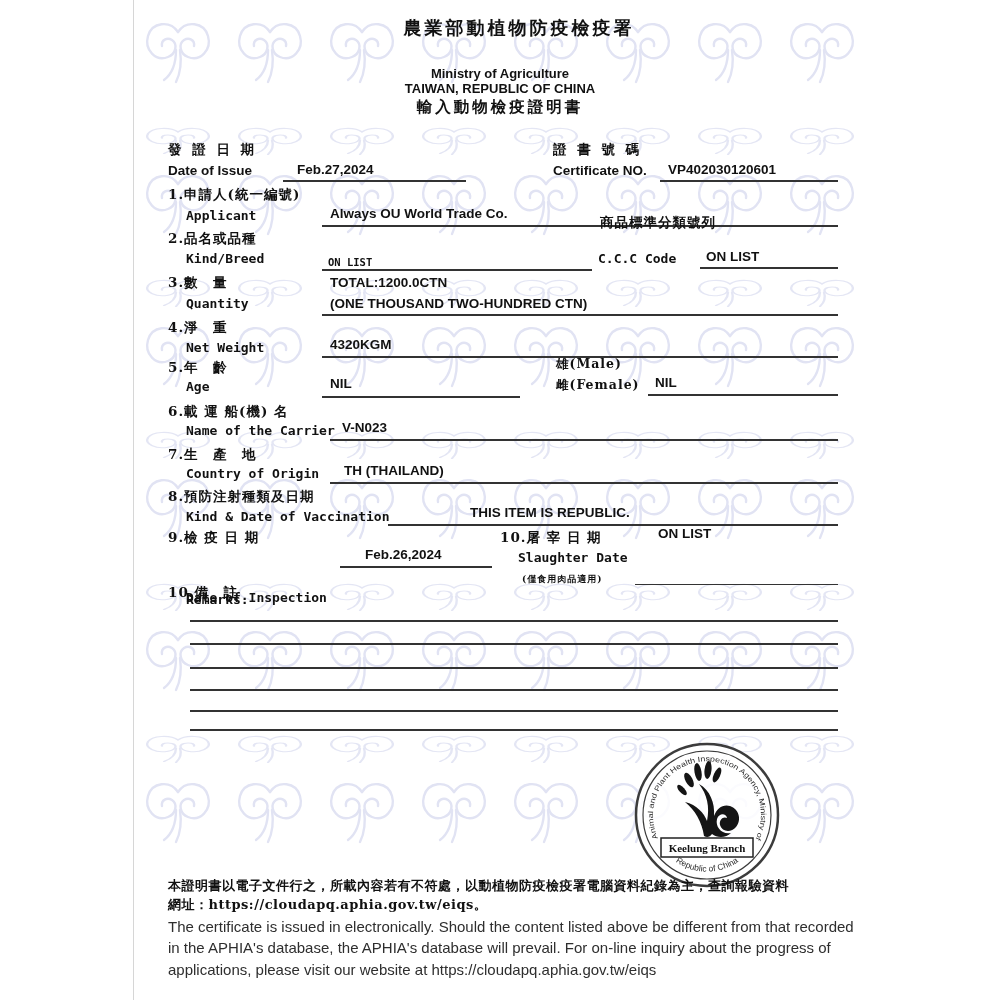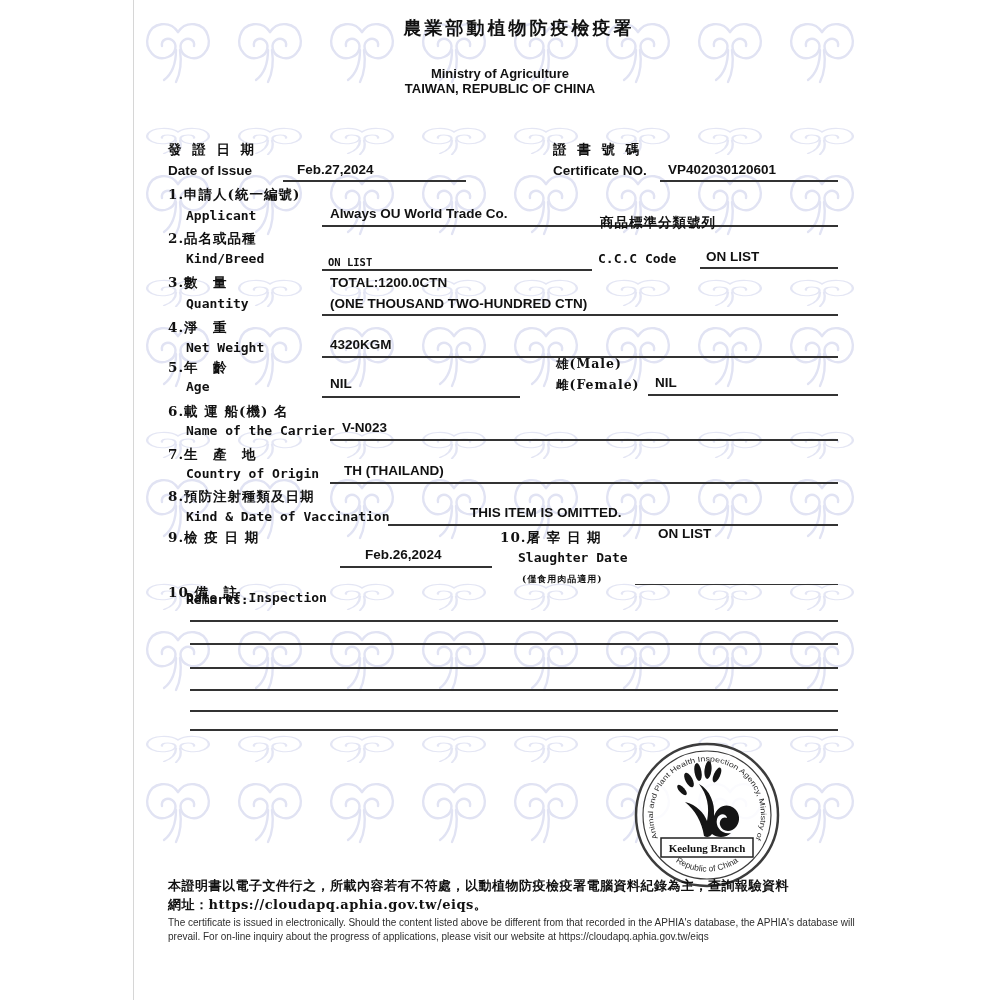--- a/index.html
+++ b/index.html
@@ -24,21 +24,21 @@
   .h-en2{font-weight:700;font-size:13px;}
   .h-zh2{font-family:"DejaVu Serif","Liberation Serif",serif;font-weight:700;font-size:15.5px;letter-spacing:3px;}
   .h-en3{font-weight:700;font-size:12.5px;letter-spacing:.5px;}
   
   .u{position:absolute;height:0;border-bottom:2px solid #333;}
   .u-thin{position:absolute;height:0;border-bottom:1.5px solid #333;}
   
   .edge{position:absolute;left:133px;top:0;width:0;height:1000px;border-left:1.5px solid #d6d6d6;}
   
   .foot-zh{font-family:"DejaVu Serif","Liberation Serif",serif;font-weight:700;font-size:13px;letter-spacing:.5px;}
-  .foot-en{position:absolute;font-weight:400;font-size:10px;line-height:1.42;white-space:normal;color:#2e2e2e;}
+  .foot-en{position:absolute;font-weight:400;font-size:15px;line-height:1.42;white-space:normal;color:#2e2e2e;}
   .wm-svg{position:absolute;left:136px;top:10px;}
   .seal-svg{position:absolute;left:627px;top:735px;}
 </style>
 </head>
 <body>
 
 <div id="page">
 
   <svg class="wm-svg" width="728" height="868" aria-hidden="true">
     <defs>
@@ -58,20 +58,21 @@
       </pattern>
     </defs>
     <rect x="0" y="0" width="728" height="868" fill="url(#wm)"></rect>
   </svg>
 
   <div class="edge"></div>
 
   <div class="t hdr h-zh1" style="top:16px;">農業部動植物防疫檢疫署</div>
   <div class="t hdr h-en2" style="top:66px;">Ministry of Agriculture</div>
   <div class="t hdr h-en2" style="top:81px;">TAIWAN, REPUBLIC OF CHINA</div>
+  <div class="t hdr h-zh2" style="top:97px;">輸入動物檢疫證明書</div>
 
   <div class="t zh zh-sp" style="left:168px;top:141px;">發 證 日 期</div>
   <div class="t sans" style="left:168px;top:163px;">Date of Issue</div>
   <div class="t val" style="left:297px;top:162px;">Feb.27,2024</div>
   <div class="u" style="left:283px;top:180px;width:183px;"></div>
 
   <div class="t zh zh-sp" style="left:553px;top:141px;">證 書 號 碼</div>
   <div class="t sans" style="left:553px;top:163px;">Certificate NO.</div>
   <div class="t val" style="left:668px;top:162px;">VP402030120601</div>
   <div class="u" style="left:660px;top:180px;width:178px;"></div>
@@ -115,21 +116,21 @@
   <div class="t val" style="left:342px;top:420px;">V-N023</div>
   <div class="u" style="left:330px;top:439px;width:508px;"></div>
 
   <div class="t zh" style="left:168px;top:446px;">7.生　產　地</div>
   <div class="t mono" style="left:186px;top:466px;">Country of Origin</div>
   <div class="t val" style="left:344px;top:463px;">TH (THAILAND)</div>
   <div class="u" style="left:330px;top:482px;width:508px;"></div>
 
   <div class="t zh" style="left:168px;top:488px;">8.預防注射種類及日期</div>
   <div class="t mono" style="left:186px;top:509px;">Kind &amp; Date of Vaccination</div>
-  <div class="t val" style="left:470px;top:505px;">THIS ITEM IS OMITTED.</div>
+  <div class="t val" style="left:470px;top:505px;">THIS ITEM IS REPUBLIC.</div>
   <div class="u" style="left:388px;top:524px;width:450px;"></div>
 
   <div class="t zh" style="left:168px;top:529px;">9.檢 疫 日 期</div>
   <div class="t zh" style="left:500px;top:529px;">10.屠 宰 日 期</div>
   <div class="t val" style="left:658px;top:526px;">ON LIST</div>
   <div class="t mono" style="left:186px;top:550px;margin-top:40px;">Date of Inspection</div>
   <div class="t val" style="left:365px;top:547px;">Feb.26,2024</div>
   <div class="u" style="left:340px;top:566px;width:152px;"></div>
   <div class="t mono" style="left:518px;top:550px;">Slaughter Date</div>
   <div class="t zh-small" style="left:522px;top:573px;">(僅食用肉品適用)</div>

